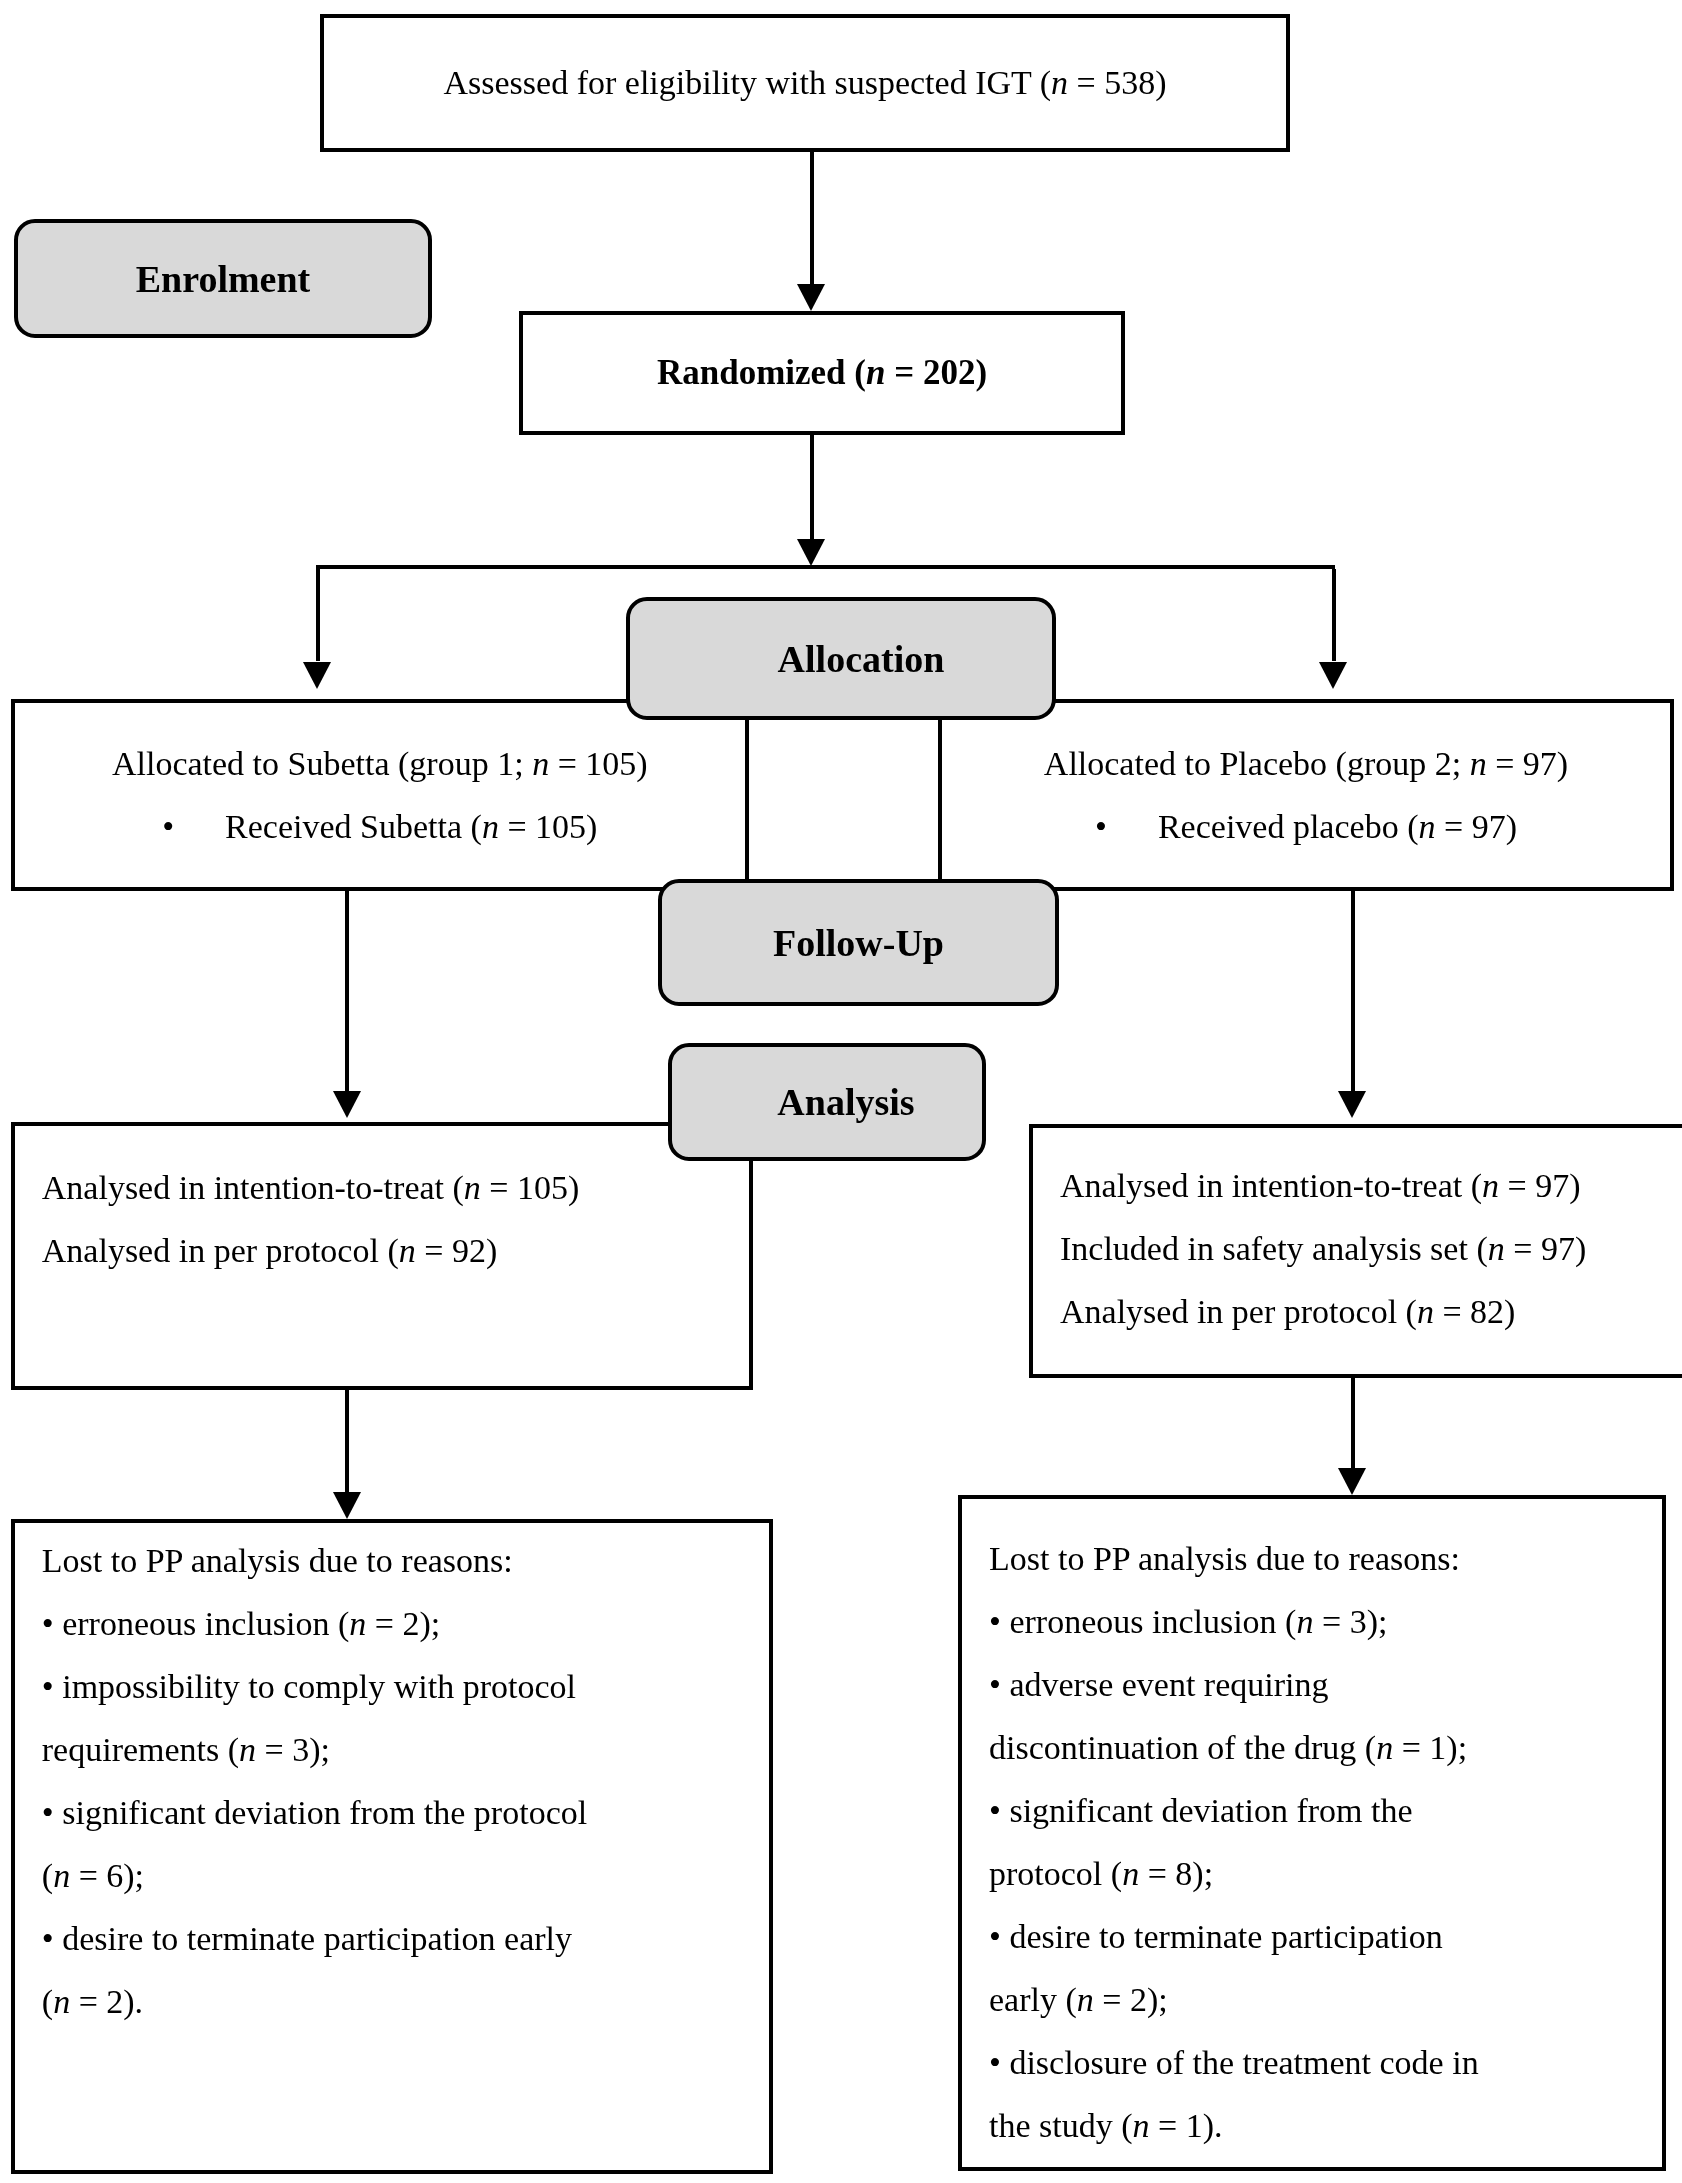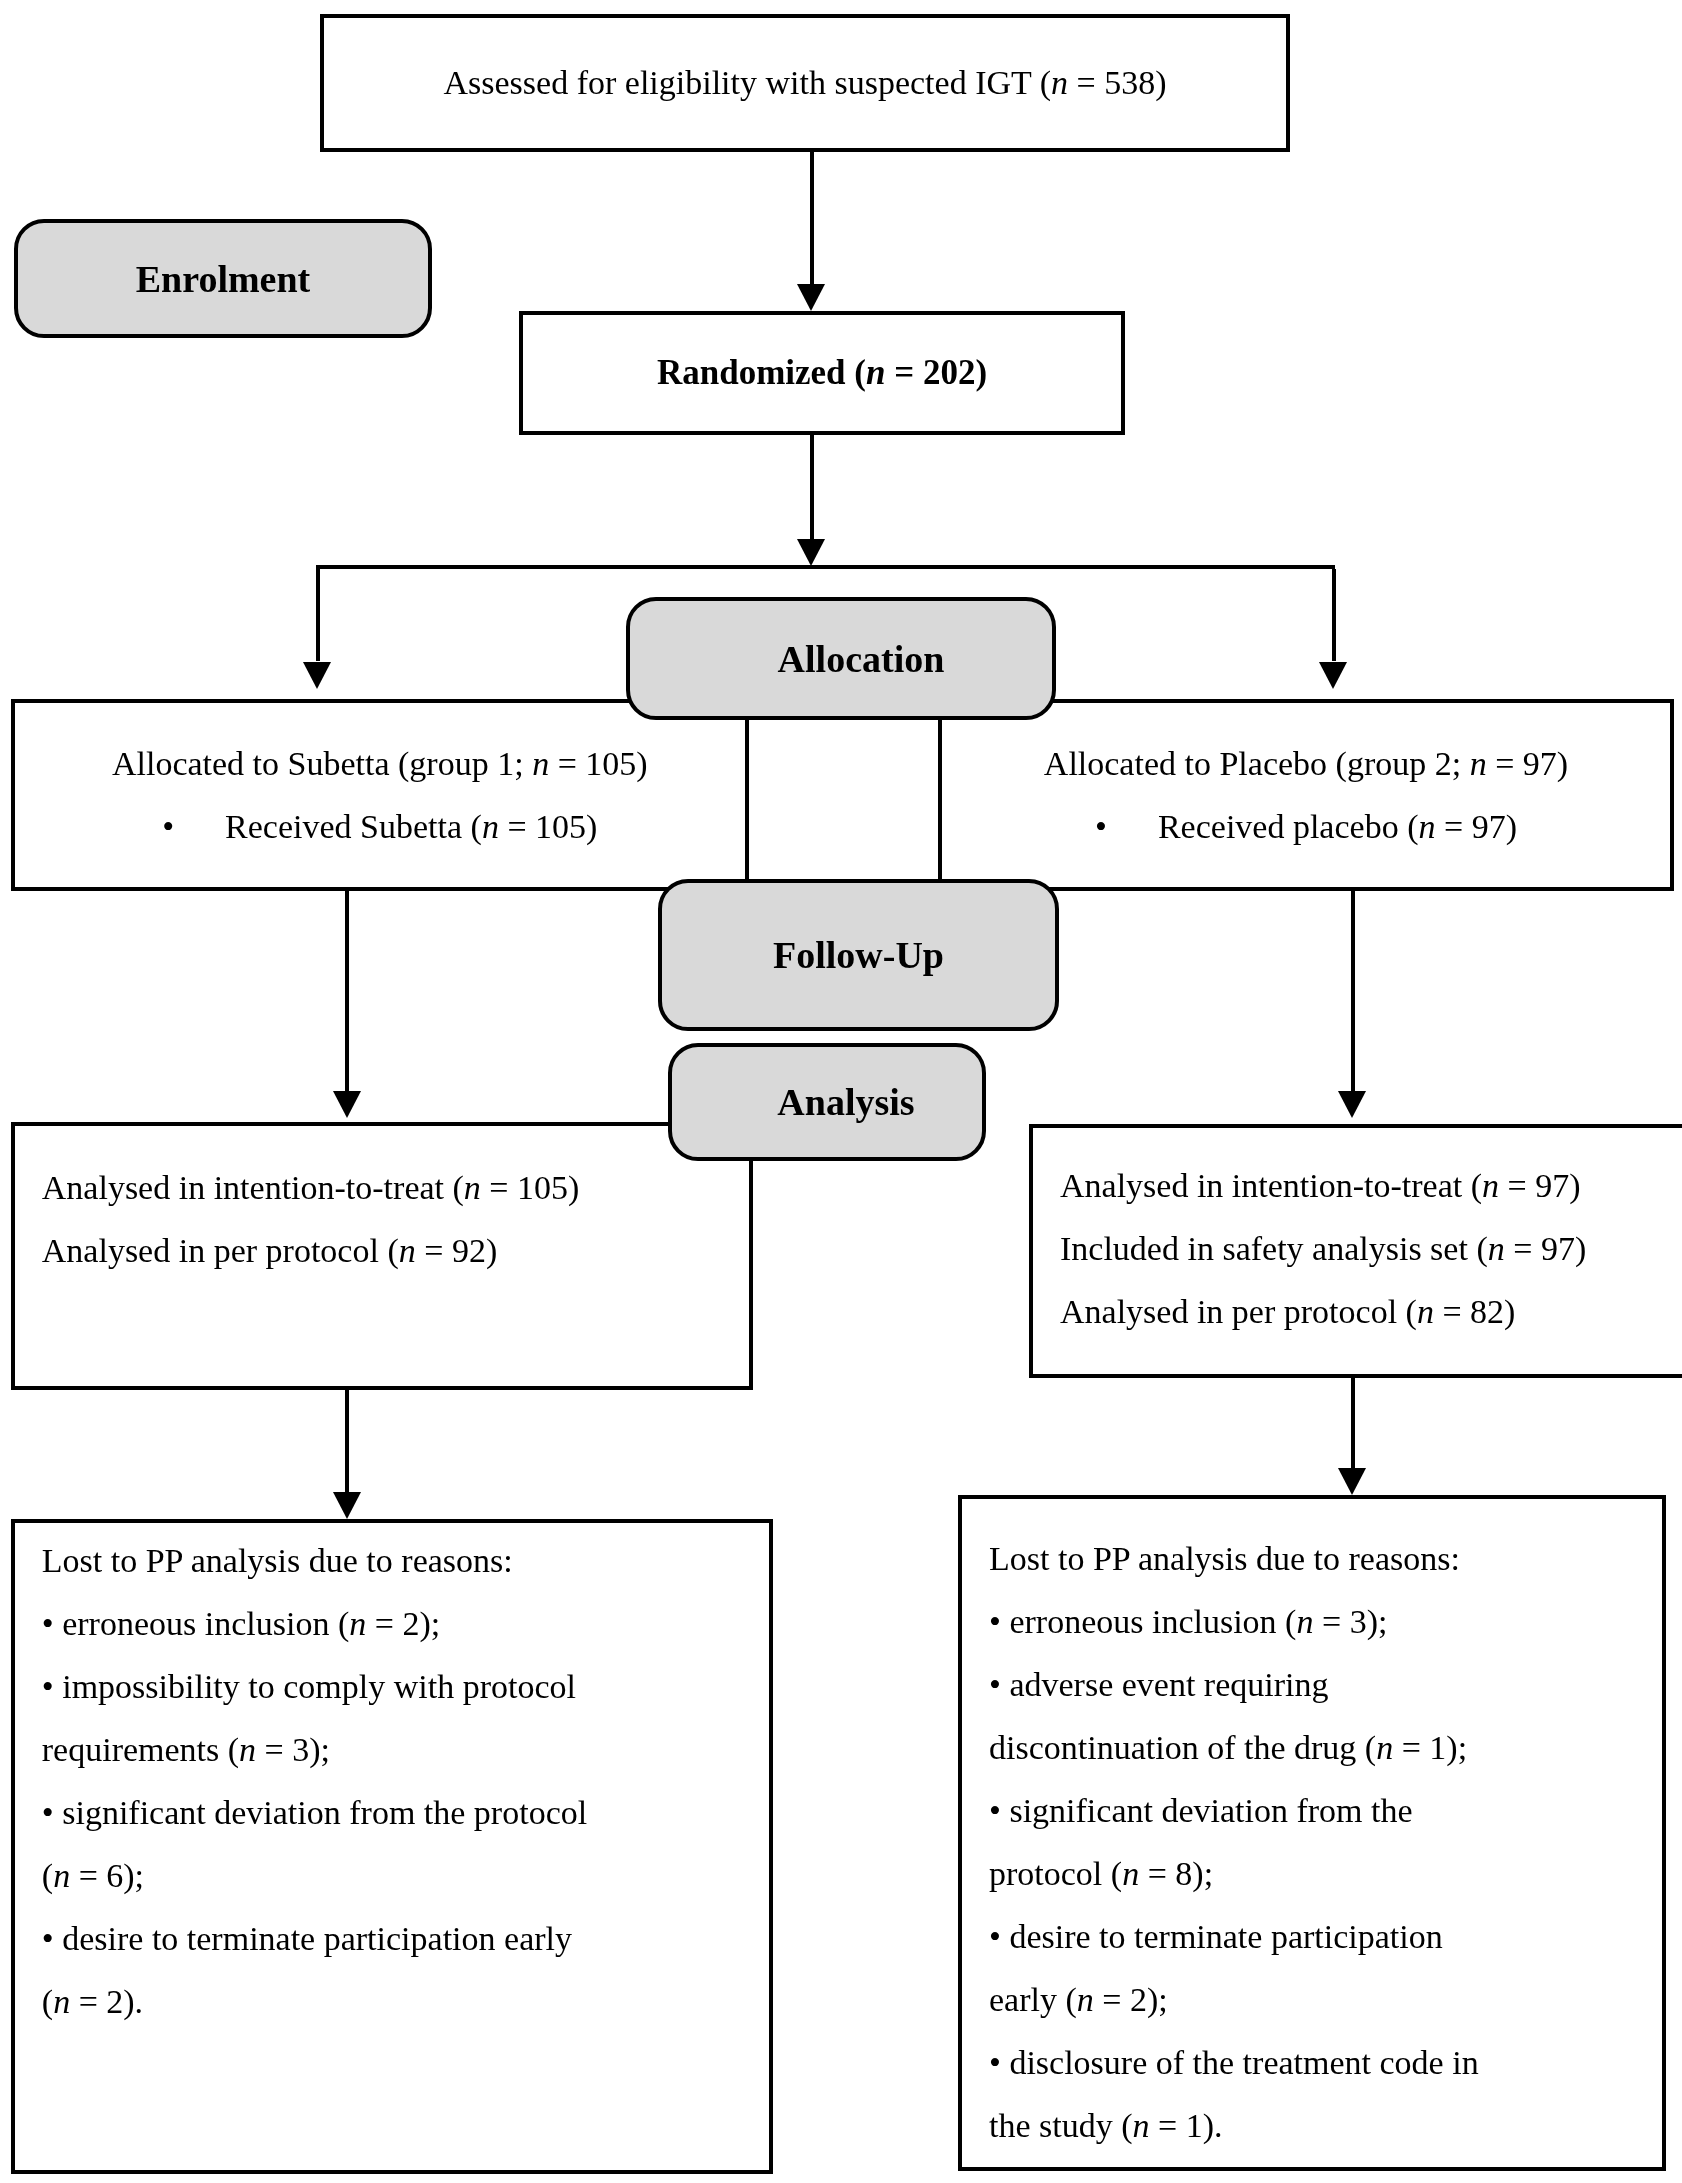--- a/index.html
+++ b/index.html
@@ -19,21 +19,21 @@
   .center-box{
     display:flex;flex-direction:column;
     align-items:center;justify-content:center;
     text-align:center;
   }
   .glabel{
     position:absolute;
     box-sizing:border-box;
     background:var(--stage-fill,#d9d9d9);
     border:4.5px solid var(--line,#000000);
-    border-radius:30px;
+    border-radius:21px;
     display:flex;align-items:center;justify-content:center;
     font-weight:bold;
     font-size:38px;
     z-index:5;
   }
   .vline{position:absolute;width:3.6px;background:var(--line,#000000);z-index:1;}
   .hline{position:absolute;height:4px;background:var(--line,#000000);z-index:1;}
   .ahead{
     position:absolute;width:0;height:0;z-index:1;
     border-left:14.4px solid transparent;
@@ -86,21 +86,21 @@
     <div class="body-lines">
         <div class="line">Allocated to Placebo (group 2; <i>n</i> = 97)</div>
         <div class="line">•  Received placebo (<i>n</i> = 97)</div>
       </div>
   </div>
 
   <div class="glabel" style="left:626px;top:597px;width:430px;height:123px;padding-left:40px;">
     <span>Allocation</span>
   </div>
 
-  <div class="glabel" style="left:658px;top:879px;width:401px;height:152px;">
+  <div class="glabel" style="left:658px;top:879px;width:401px;height:127px;">
     <span>Follow-Up</span>
   </div>
 
   <div class="vline" style="left:345px;top:891px;height:201px;"></div>
   <div class="ahead" style="left:333px;top:1091px;"></div>
   <div class="vline" style="left:1351px;top:891px;height:201px;"></div>
   <div class="ahead" style="left:1338px;top:1091px;"></div>
 
   <div class="glabel" style="left:668px;top:1043px;width:318px;height:118px;padding-left:38px;">
     <span>Analysis</span>

